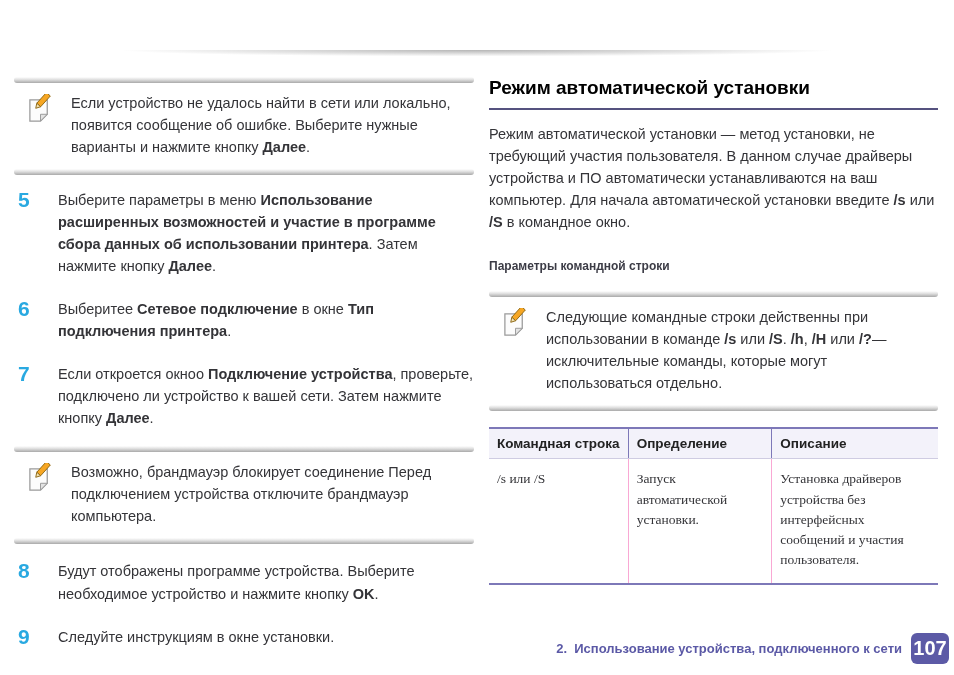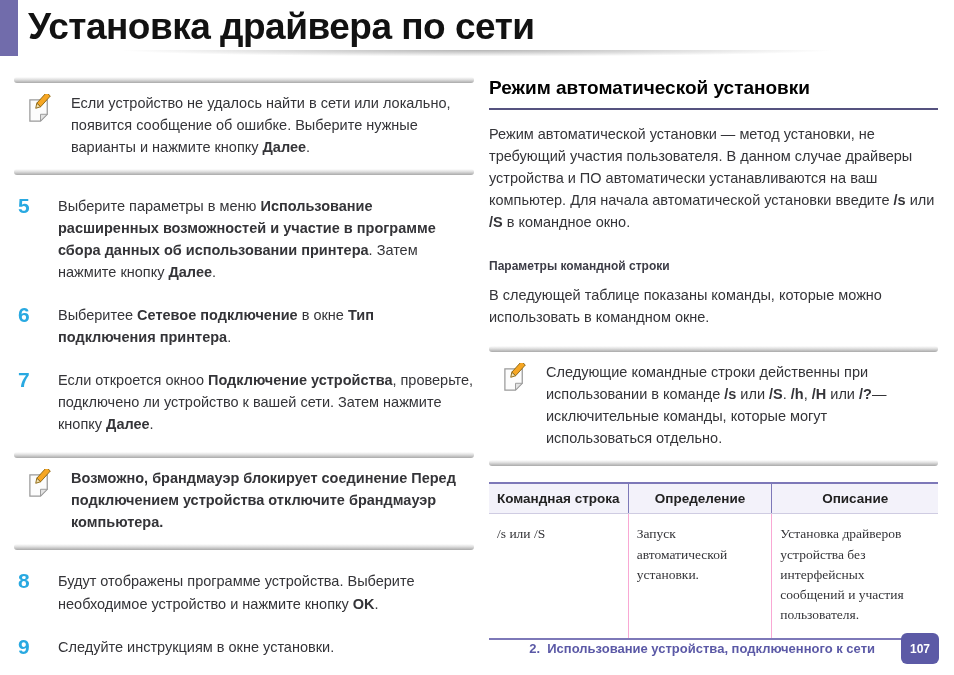--- a/index.html
+++ b/index.html
@@ -20,21 +20,21 @@
     background:radial-gradient(ellipse 52% 9px at 50% 0, rgba(70,70,70,0.40), rgba(70,70,70,0) 72%);
   }
 
   
   .col-left  { position:absolute; left:14px;  top:77px; width:460px; }
   .col-right { position:absolute; left:489px; top:77px; width:449px; }
 
   p, .note-text, .step-text { font-size:14.5px; line-height:1.52; color:#343438; }
 
   
-  .note { margin-bottom:20px; }
+  .note { margin-bottom:14px; }
   .note-bar {
     height:6px; border-radius:3px;
     background:linear-gradient(to bottom, #ffffff 0%, #dedede 45%, #a9a9a9 100%);
   }
   .note-body { display:flex; padding:9px 2px 11px 13px; }
   .note-icon { flex:none; width:27px; margin-right:17px; padding-top:2px; }
   .note-text { flex:1; }
 
   
   .step { display:flex; margin-bottom:21px; }
@@ -47,47 +47,43 @@
     padding-bottom:9px; border-bottom:2px solid #55527f; margin-bottom:13px;
   }
   h3.sub-heading { font-size:12px; font-weight:bold; color:#3c3c46; margin-top:26px; margin-bottom:11px; }
   .col-right .intro { margin-bottom:10px; }
   .col-right .note { margin-top:18px; margin-bottom:16px; }
 
   
   table.cmd-table { width:100%; border-collapse:collapse; margin-top:12px; font-size:13.5px; }
   table.cmd-table { border-top:2px solid #7d78b8; border-bottom:2px solid #7d78b8; }
   .cmd-table th {
-    background:#f3f2fa; font-weight:bold; color:#222; text-align:center;
+    background:#f3f2fa; font-weight:bold; color:#222; text-align:left;
     padding:7px 8px; border-bottom:1px solid #cfccе2; border-bottom:1px solid #cfcce2;
   }
   .cmd-table th + th { border-left:1px solid #7d78b8; }
   .cmd-table td { vertical-align:top; text-align:left; padding:10px 10px 12px 8px; line-height:1.5; color:#343438;font-family:Liberation Serif, serif; }
   .cmd-table td + td { border-left:1px solid #f9a8d4; }
   .cmd-table th.first { text-align:left; }
   .cmd-table col.c1 { width:31%; } .cmd-table col.c2 { width:32%; } .cmd-table col.c3 { width:37%; }
 
   
-  .footer { position:absolute; right:15px; bottom:11px; display:flex; align-items:center;gap:17px; }
+  .footer { position:absolute; right:5px; bottom:11px; display:flex; align-items:center; }
   .footer-chapter { font-size:13px; font-weight:bold; color:#5b59a6; margin-right:9px; white-space:pre; }
   .page-badge {
     width:38px; height:31px; background:#5c5aa6; border-radius:6px;
     display:flex; align-items:center; justify-content:center;
-    color:#ffffff; font-size:12px; font-weight:bold;
+    color:#ffffff; font-size:20px; font-weight:bold;
   }
 </style>
 </head>
 <body>
 
 <div class="page">
 
-  <div class="title-row">
-    <div class="title-accent"></div>
-    <h1 class="page-title">Установка драйвера по сети</h1>
-  </div>
   <div class="title-shadow"></div>
 
   <div class="col-left">
 
     <div class="note">
       <div class="note-bar"></div>
       <div class="note-body">
         <span class="note-icon">
           <svg viewBox="0 0 28 30" width="27" height="29">
             <path d="M3 6 h18 v15 l-7 7 H3 z" fill="#fcfcfc" stroke="#9a9a9a" stroke-width="1.3"></path>
@@ -111,21 +107,21 @@
     <div class="step">
       <div class="step-num">6</div>
       <div class="step-text"><span>Выберитее </span><span class="b">Сетевое подключение</span><span> в окне </span><span class="b">Тип подключения принтера</span><span>.</span></div>
     </div>
 
     <div class="step">
       <div class="step-num">7</div>
       <div class="step-text"><span>Если откроется окноо </span><span class="b">Подключение устройства</span><span>, проверьте, подключено ли устройство к вашей сети. Затем нажмите кнопку </span><span class="b">Далее</span><span>.</span></div>
     </div>
 
-    <div class="note" style="margin-top:-4px;font-weight:bold;">
+    <div class="note" style="margin-top:-4px;">
       <div class="note-bar"></div>
       <div class="note-body">
         <span class="note-icon">
           <svg viewBox="0 0 28 30" width="27" height="29">
             <path d="M3 6 h18 v15 l-7 7 H3 z" fill="#fcfcfc" stroke="#9a9a9a" stroke-width="1.3"></path>
             <path d="M21 21 l-7 7 v-7 z" fill="#e3e3e3" stroke="#9a9a9a" stroke-width="1"></path>
             <g transform="rotate(42 14 9)">
               <rect x="11.5" y="-3" width="5.4" height="15" fill="#f6a623" stroke="#8a6510" stroke-width="0.9"></rect>
               <path d="M11.5 12 l2.7 4.6 l2.7 -4.6 z" fill="#f3e2b2" stroke="#8a6510" stroke-width="0.9"></path>
             </g>
@@ -149,21 +145,20 @@
   </div>
 
   <div class="col-right">
 
     <h2 class="section-heading">Режим автоматической установки</h2>
 
     <p class="intro"><span>Режим автоматической установки — метод установки, не требующий участия пользователя. В данном случае драйверы устройства и ПО автоматически устанавливаются на ваш компьютер. Для начала автоматической установки введите </span><span class="b">/s</span><span> или </span><span class="b">/S</span><span> в командное окно.</span></p>
 
     <h3 class="sub-heading">Параметры командной строки</h3>
 
-    <p><span>В следующей таблице показаны команды, которые можно использовать в командном окне.</span></p>
 
     <div class="note">
       <div class="note-bar"></div>
       <div class="note-body">
         <span class="note-icon">
           <svg viewBox="0 0 28 30" width="27" height="29">
             <path d="M3 6 h18 v15 l-7 7 H3 z" fill="#fcfcfc" stroke="#9a9a9a" stroke-width="1.3"></path>
             <path d="M21 21 l-7 7 v-7 z" fill="#e3e3e3" stroke="#9a9a9a" stroke-width="1"></path>
             <g transform="rotate(42 14 9)">
               <rect x="11.5" y="-3" width="5.4" height="15" fill="#f6a623" stroke="#8a6510" stroke-width="0.9"></rect>

